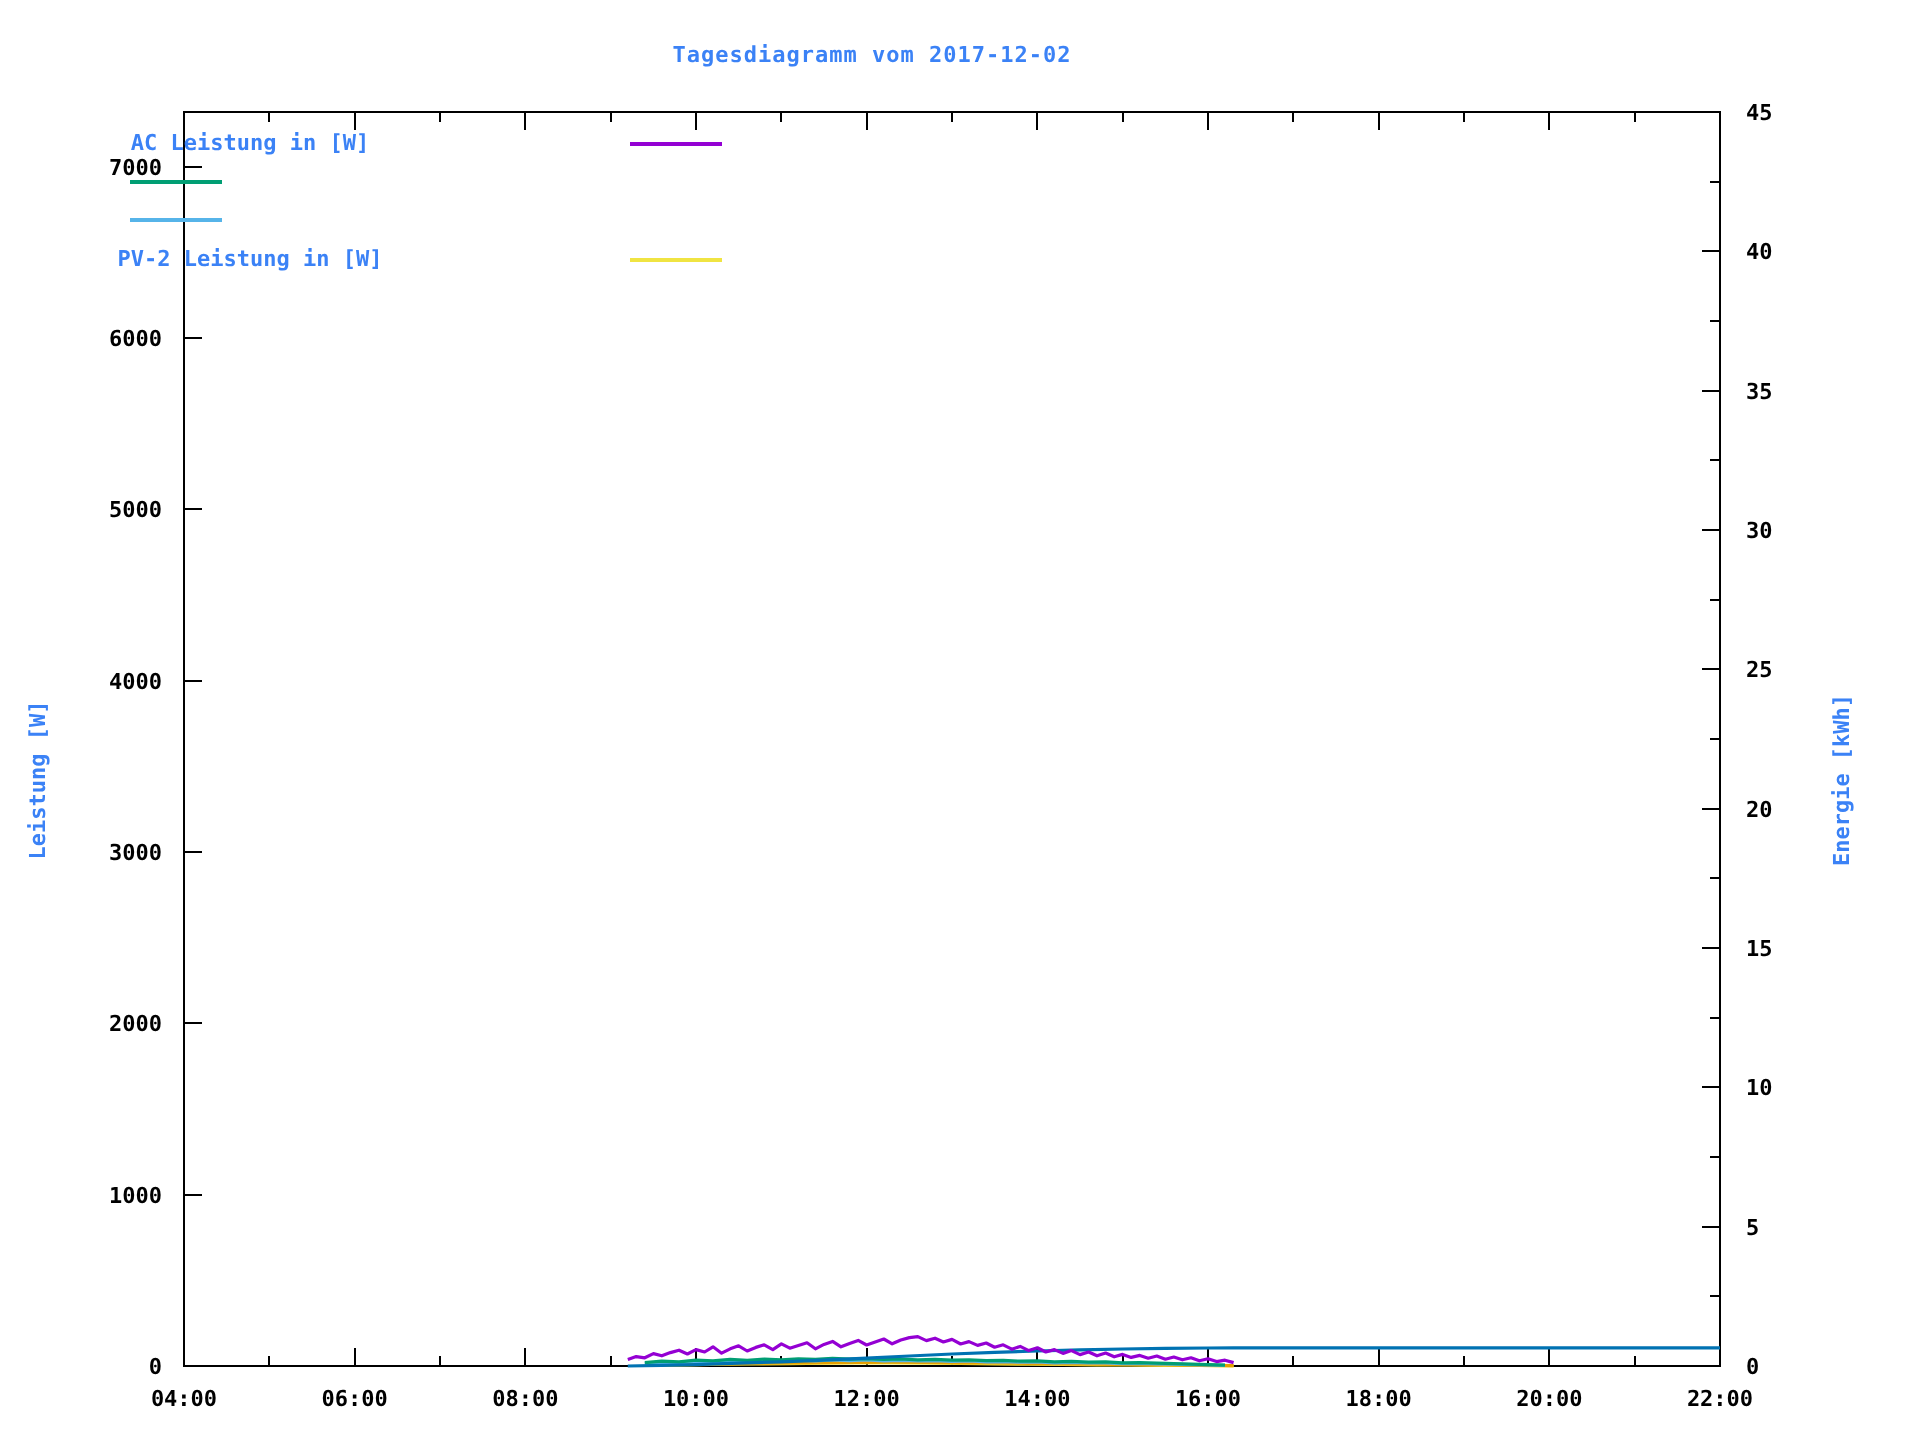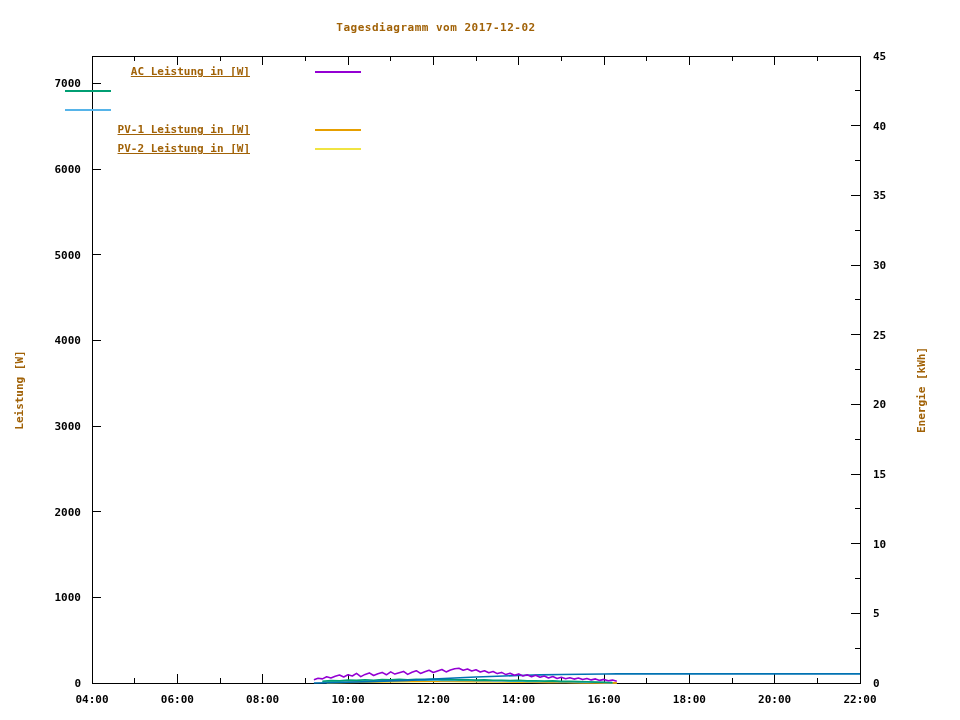--- a/index.html
+++ b/index.html
@@ -1,27 +1,27 @@
 <!DOCTYPE html>
 <html><head>
 <meta charset="utf-8">
 <style>
   html,body{margin:0;padding:0;background:#fff;}
   .chart{position:relative;width:960px;height:720px;background:#ffffff;overflow:hidden;
-         font-family:"DejaVu Sans Mono",monospace;color:#a16207;}
+         font-family:"DejaVu Sans Mono",monospace;color:#3b82f6;}
   .title{position:absolute;left:0;top:21px;width:872px;text-align:center;
          font:bold 11px "DejaVu Sans Mono",monospace;letter-spacing:0.5px;}
   .ylabel{position:absolute;white-space:nowrap;font:bold 11px "DejaVu Sans Mono",monospace;}
   .ylabel-left{left:19px;top:390px;transform:translate(-50%,-50%) rotate(-90deg);}
   .ylabel-right{left:921px;top:390px;transform:translate(-50%,-50%) rotate(-90deg);}
   svg{position:absolute;left:0;top:0;}
   .ticklabel{font:bold 11px "DejaVu Sans Mono",monospace;fill:#000;}
   .legend{position:absolute;left:0;top:62px;}
   .legend-row{display:flex;align-items:center;height:19.3px;}
-  .legend-label{width:250px;text-align:right;font:bold 11px "DejaVu Sans Mono",monospace;white-space:pre;text-decoration:underline;}
+  .legend-label{width:250px;text-align:center;font:bold 11px "DejaVu Sans Mono",monospace;white-space:pre;}
   .legend-line{margin-left:65px;width:46px;height:2px;display:inline-block;background:#000;}
 </style>
 </head>
 <body>
 
 <div class="chart">
   <div class="title">Tagesdiagramm vom 2017-12-02</div>
 
   <div class="ylabel ylabel-left">Leistung [W]</div>
   <div class="ylabel ylabel-right">Energie [kWh]</div>
@@ -142,21 +142,17 @@
       <span class="legend-label">AC Leistung in [W]</span>
       <span class="legend-line" style="background: rgb(148, 0, 211);"></span>
     </div>
     <div class="legend-row">
       <span class="legend-line" style="background: rgb(0, 158, 115);"></span>
     </div>
     <div class="legend-row">
       <span class="legend-line" style="background: rgb(86, 180, 233);"></span>
     </div>
     <div class="legend-row">
-      <span class="legend-label">PV-1 Leistung in [W]</span>
-      <span class="legend-line" style="background: rgb(230, 159, 0);"></span>
-    </div>
-    <div class="legend-row">
       <span class="legend-label">PV-2 Leistung in [W]</span>
       <span class="legend-line" style="background: rgb(240, 228, 66);"></span>
     </div>
   </div>
 </div>
 
 </body></html>

